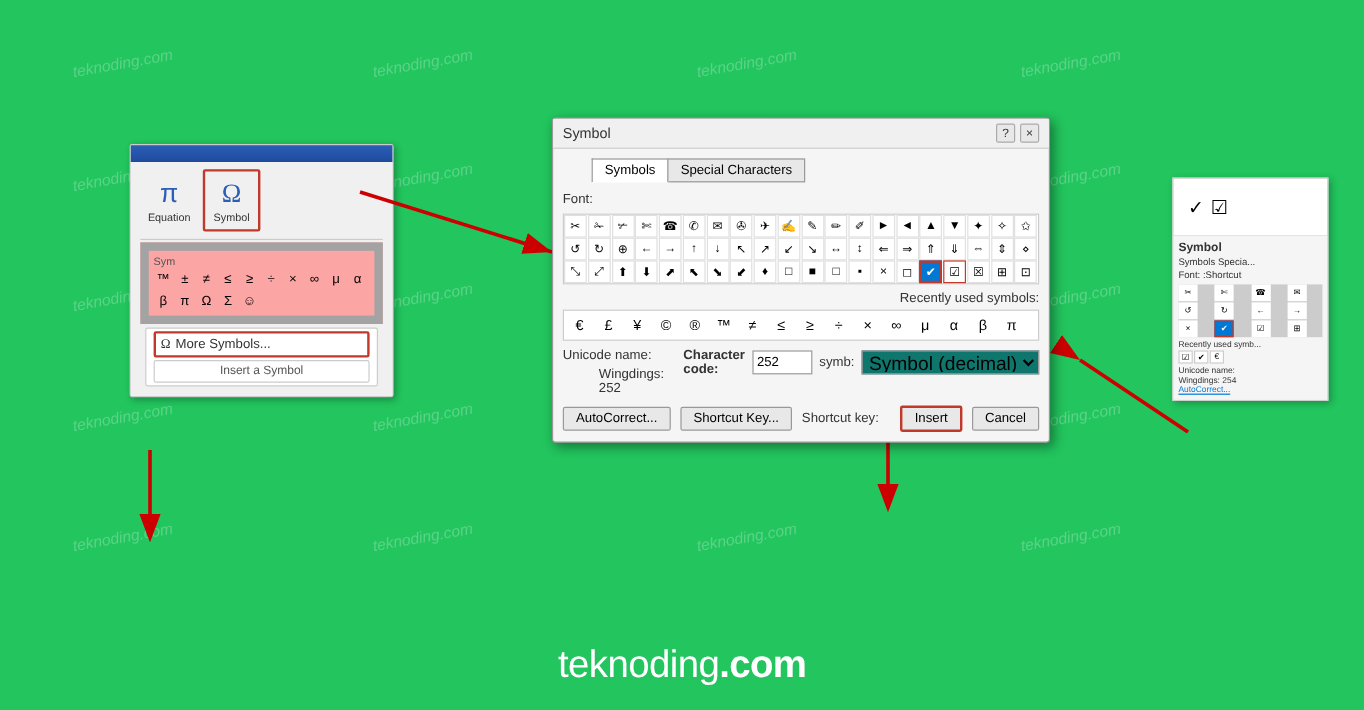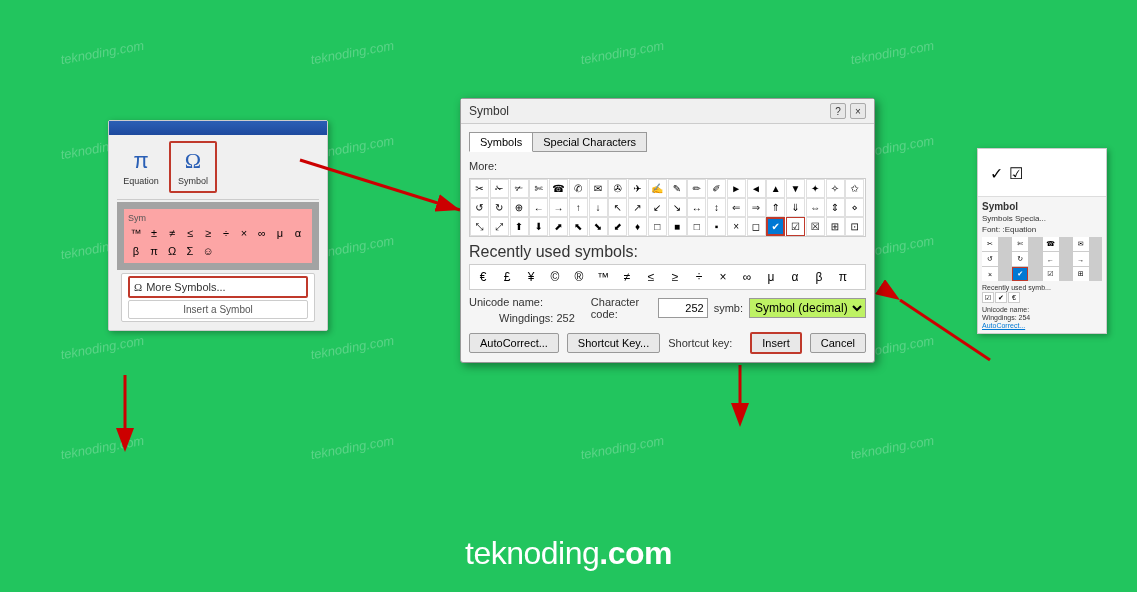--- a/index.html
+++ b/index.html
@@ -174,20 +174,21 @@
       cursor: pointer;
       border: 1px solid #999;
       background: #e8e8e8;
       margin-right: -1px;
     }
     .dialog-tab.active {
       background: white;
       border-bottom: 1px solid white;
       position: relative;
       z-index: 1;
+      margin-left: 24px;
     }
     .font-row {
       display: flex;
       align-items: center;
       gap: 6px;
       margin-bottom: 6px;
     }
     .font-label { font-size: 11px; color: #333; }
     .font-select {
       border: 2px solid #c0392b;
@@ -214,21 +215,21 @@
       font-size: 10px;
       border: 0.5px solid #e0e0e0;
       cursor: pointer;
       position: relative;
     }
     .sym-cell.selected {
       background: #0078d4;
       color: white;
       border: 2px solid #c0392b;
     }
-    .recently-used-label { font-size: 16px; color: #333; margin-bottom: 3px; }
+    .recently-used-label { font-size: 11px; color: #333; margin-bottom: 3px; text-align: right; }
     .recently-used-row {
       display: flex;
       gap: 2px;
       border: 1px solid #ccc;
       background: white;
       padding: 2px;
       margin-bottom: 6px;
     }
     .recently-sym {
       width: 22px;
@@ -249,35 +250,34 @@
     }
     .unicode-label { color: #333; min-width: 80px; }
     .unicode-value { color: #333; margin-left: 30px; }
     .charcode-row {
       display: flex;
       gap: 6px;
       align-items: center;
       font-size: 11px;
       margin-bottom: 6px;
     }
-    .charcode-label { color: #333; }
+    .charcode-label { color: #333; font-weight: bold; }
     .charcode-input {
       border: 1px solid #999;
       background: white;
       font-size: 11px;
       padding: 1px 3px;
       width: 50px;
       height: 20px;
-      text-align: right;
     }
     .charcode-from { color: #333; }
     .charcode-select {
       border: 1px solid #999;
-      background: #bef264;
-      font-size: 12px;
+      background: #0f766e;
+      font-size: 16px;
       padding: 1px;
       height: 20px;
     }
     .dialog-footer {
       display: flex;
       align-items: center;
       gap: 8px;
       margin-top: 4px;
     }
     .footer-btn {
@@ -510,21 +510,21 @@
   <div class="dialog-body">
     <div class="dialog-tabs">
       <div class="dialog-tab active">
         <span>Symbols</span>
       </div>
       <div class="dialog-tab">
         <span>Special Characters</span>
       </div>
     </div>
     <div class="font-row">
-      <span class="font-label">More:</span>
+      <span class="font-label">Font:</span>
     </div>
 
     <div class="symbols-grid">
 
       <div class="sym-cell">✂</div>
       <div class="sym-cell">✁</div>
       <div class="sym-cell">✃</div>
       <div class="sym-cell">✄</div>
       <div class="sym-cell">☎</div>
       <div class="sym-cell">✆</div>
@@ -645,21 +645,21 @@
 </div>
 
 <div class="panel3">
   <div class="panel3-doc">
     <span style="font-size:16px;">✓</span>
     <span style="font-size:16px;">☑</span>
   </div>
   <div class="panel3-dialog">
     <div class="panel3-title">Symbol</div>
     <div class="panel3-tabs">Symbols  Specia...</div>
-    <div class="panel3-font-row">Font: :Equation</div>
+    <div class="panel3-font-row">Font: :Shortcut</div>
     <div class="panel3-grid">
       <div class="panel3-sym">✂</div>
       <div class="panel3-sym">✄</div>
       <div class="panel3-sym">☎</div>
       <div class="panel3-sym">✉</div>
       <div class="panel3-sym">↺</div>
       <div class="panel3-sym">↻</div>
       <div class="panel3-sym">←</div>
       <div class="panel3-sym">→</div>
       <div class="panel3-sym">×</div>

